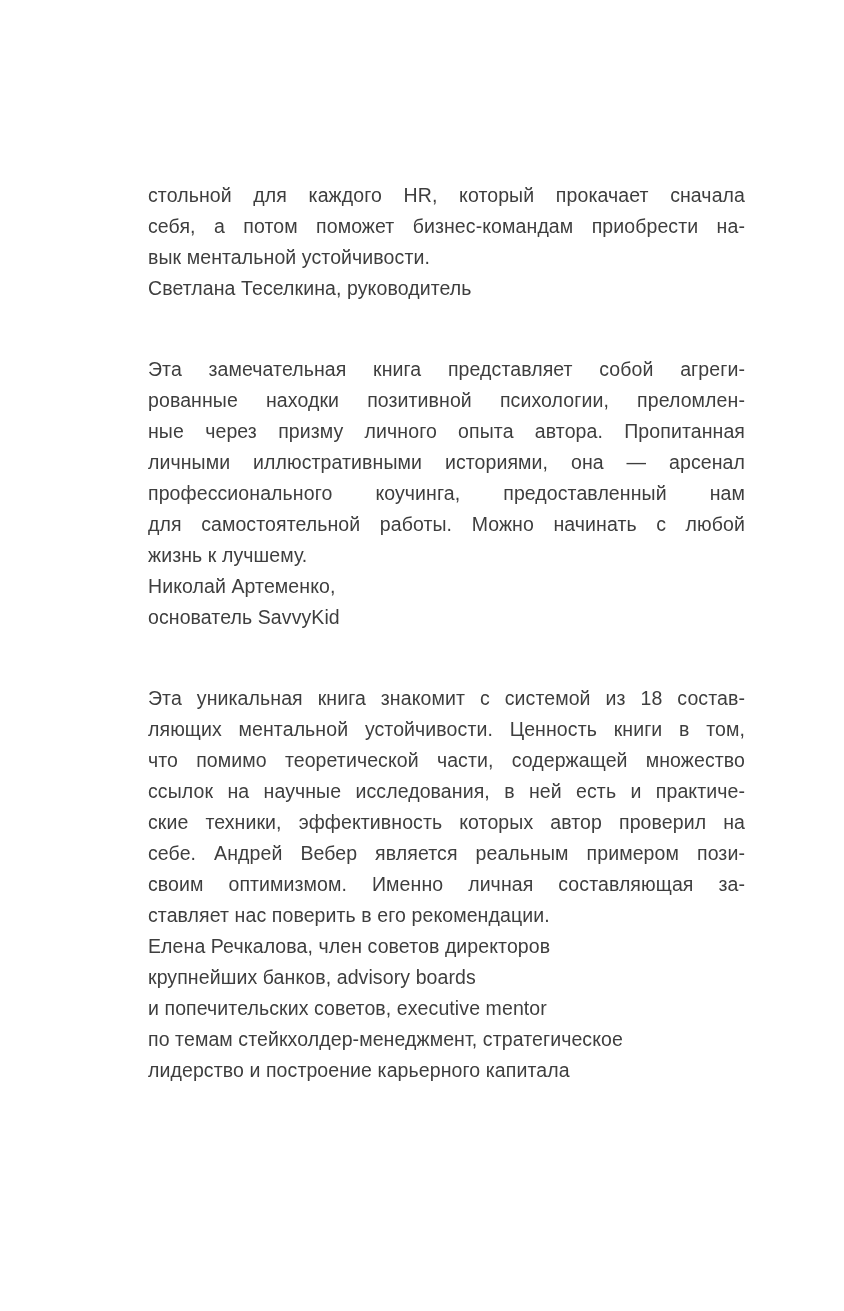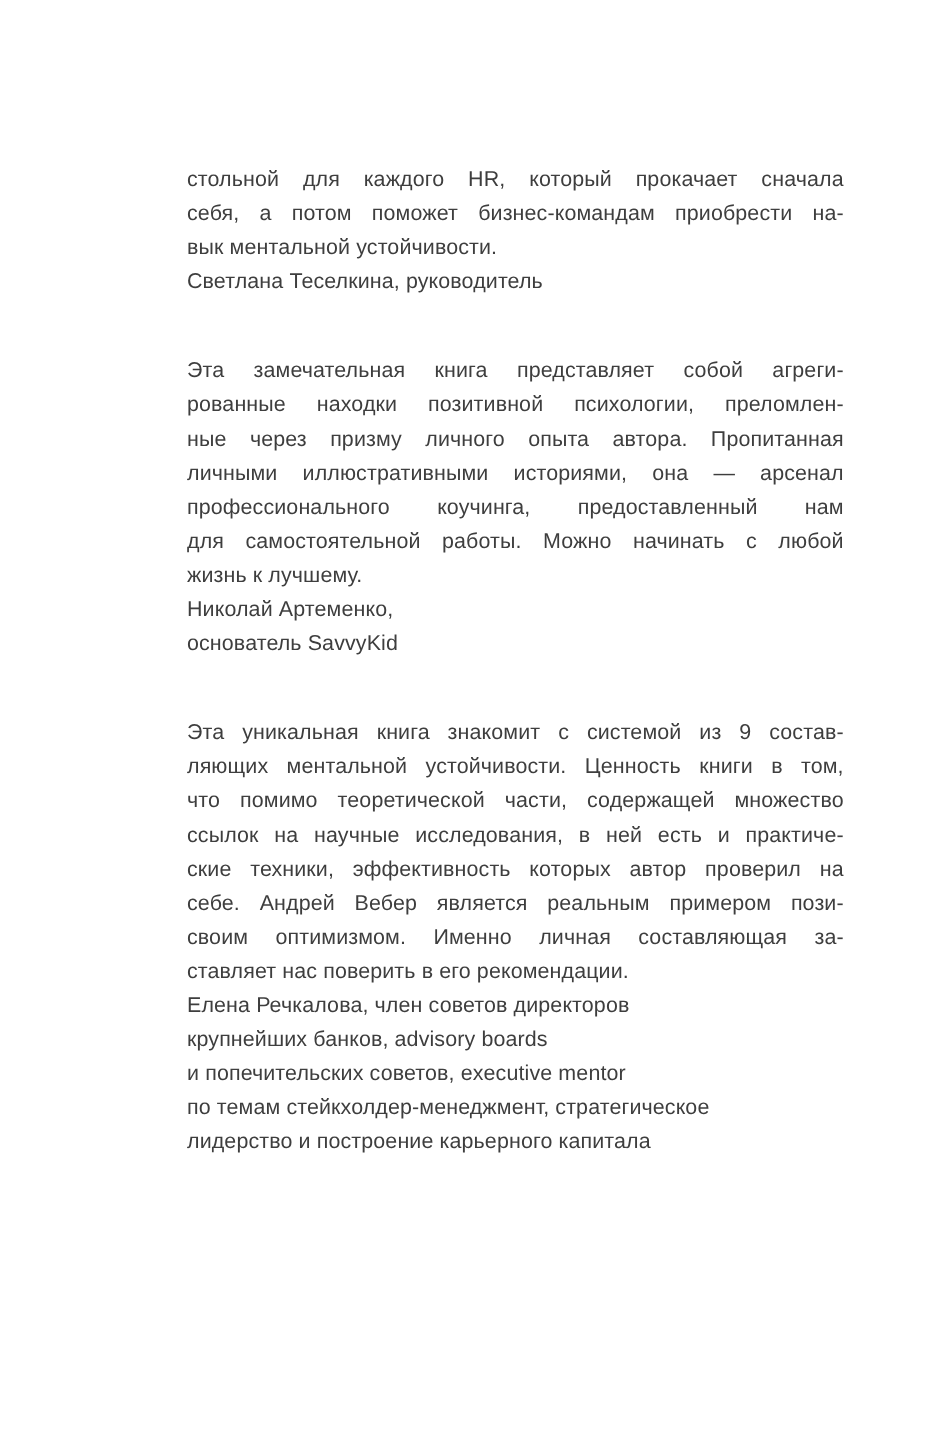--- a/index.html
+++ b/index.html
@@ -10,23 +10,22 @@
   body {
     width: 844px;
     height: 1311px;
     position: relative;
     overflow: hidden;
     font-family: "Liberation Sans", sans-serif;
   }
   .book-page {
     position: absolute;
     left: 148px;
-    top: 148px;
+    top: 180px;
     width: 597px;
-    margin-left: 22px;
   }
   .testimonial { }
   .testimonial + .testimonial {
     margin-top: 50px;
   }
   .line {
     height: 31px;
     line-height: 31px;
     overflow: hidden;
     font-size: 19.5px;
@@ -62,21 +61,21 @@
         <div class="line quote-line">рованные находки позитивной психологии, преломлен-</div>
         <div class="line quote-line">ные через призму личного опыта автора. Пропитанная</div>
         <div class="line quote-line">личными иллюстративными историями, она — арсенал</div>
         <div class="line quote-line">профессионального коучинга, предоставленный нам</div>
         <div class="line quote-line">для самостоятельной работы. Можно начинать с любой</div>
         <div class="line quote-line last">жизнь к лучшему.</div>
         <div class="line author-line">Николай Артеменко,</div>
         <div class="line author-line">основатель SavvyKid</div>
       </section>
       <section class="testimonial">
-        <div class="line quote-line">Эта уникальная книга знакомит с системой из 9 состав-</div>
+        <div class="line quote-line">Эта уникальная книга знакомит с системой из 18 состав-</div>
         <div class="line quote-line">ляющих ментальной устойчивости. Ценность книги в том,</div>
         <div class="line quote-line">что помимо теоретической части, содержащей множество</div>
         <div class="line quote-line">ссылок на научные исследования, в ней есть и практиче-</div>
         <div class="line quote-line">ские техники, эффективность которых автор проверил на</div>
         <div class="line quote-line">себе. Андрей Вебер является реальным примером пози-</div>
         <div class="line quote-line">своим оптимизмом. Именно личная составляющая за-</div>
         <div class="line quote-line last">ставляет нас поверить в его рекомендации.</div>
         <div class="line author-line">Елена Речкалова, член советов директоров</div>
         <div class="line author-line">крупнейших банков, advisory boards</div>
         <div class="line author-line">и попечительских советов, executive mentor</div>

